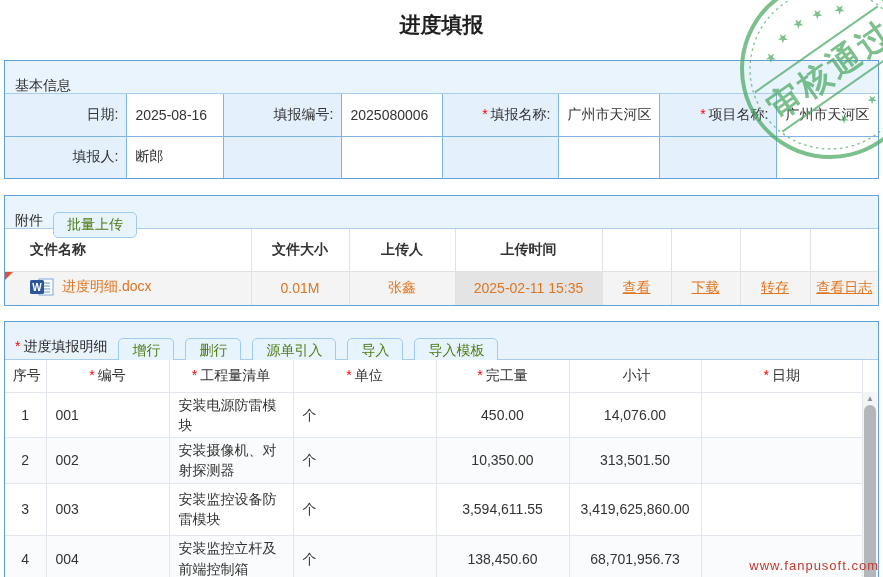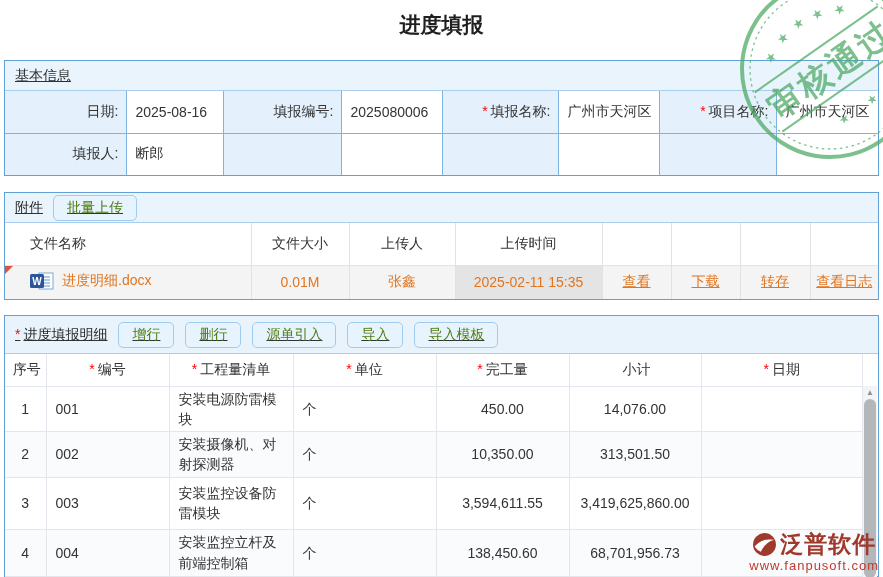--- a/index.html
+++ b/index.html
@@ -7,42 +7,42 @@
     font-family: "Liberation Sans", "DejaVu Sans", sans-serif; color: #333; font-size: 14px; }
   body { position: relative; }
 
   .page-title { text-align: center; font-size: 21px; font-weight: bold; color: #1f1f1f; margin-top: 11px; height: 31px; }
 
   .panel { margin: 0 4px; border: 1px solid #61a1d8; background: #fff; }
   .panel-1 { margin-top: 18px; }
   .panel-2 { margin-top: 16px; }
   .panel-3 { margin-top: 15px; position: relative; height: 262px; }
 
-  .section-bar { background: #eaf4fd; border-bottom: 1px solid #a9cdec; display: flex; align-items: center; padding: 4px 10px; text-decoration: underline; }
+  .section-bar { background: #eaf4fd; border-bottom: 1px solid #a9cdec; display: flex; padding: 16px 10px; }
   .bar-1 { height: 30px; }
   .bar-2 { height: 30px; }
   .bar-3 { height: 38px; background: #e9f3fc; }
   .section-title { color: #2b2b2b; }
 
   .req { color: #f00; margin-right: 3px; }
 
   table { border-collapse: collapse; table-layout: fixed; width: 100%; }
 
   
   .bi-table td { border: 1px solid #7fb3e2; height: 42px; overflow: hidden; white-space: nowrap; }
   .bi-table tr td:first-child { border-left: none; }
   .bi-table tr td:last-child { border-right: none; }
   .bi-table tr:first-child td { border-top: none; }
   .bi-table tr:last-child td { border-bottom: none; }
   .bi-label { background: #e4f0fb; text-align: right; padding-right: 7px; }
   .bi-value { background: #fff; text-align: left; padding-left: 9px; }
 
   
   .att-table th, .att-table td { border: 1px solid #e2e2e2; overflow: hidden; white-space: nowrap; }
-  .att-table th { height: 42px; font-weight: normal; color: #333; background: #fff; text-align: center; }
+  .att-table th { height: 42px; font-weight: bold; color: #333; background: #fff; text-align: center; }
   .att-table td { height: 34px; background: #f4f4f4; color: #e2751f; text-align: center; }
   .att-table th:first-child, .att-table td:first-child { border-left: none; text-align: left; padding-left: 25px; }
   .att-table th:last-child, .att-table td:last-child { border-right: none; }
   .att-table th { border-top: none; }
   .att-table td { border-bottom: none; }
   .att-time { background: #e4e4e4 !important; }
   .att-link { color: #e2751f; text-decoration: underline; cursor: pointer; }
   .file-cell { position: relative; }
   .corner-mark { position: absolute; left: 0; top: 0; width: 0; height: 0;
     border-top: 8px solid #e0503a; border-right: 8px solid transparent; }
@@ -281,21 +281,14 @@
       </tbody>
     </table>
   </div>
   <div class="vscroll">
     <div class="arrow">▲</div>
     <div class="thumb"></div>
   </div>
 </div>
 
 <div class="watermark">
-  <div class="wm-brand">
-    <svg width="25" height="25" viewBox="0 0 24 24">
-      <circle cx="12" cy="12" r="11" fill="#a0392b"></circle>
-      <path d="M2.5 14 Q9 5.5 21.5 7.5 Q13 9.5 8.5 19 Q5 18 2.5 14 Z" fill="#fff"></path>
-    </svg>
-    <span>泛普软件</span>
-  </div>
   <div class="wm-url">www.fanpusoft.com</div>
 </div>
 
 </body></html>

